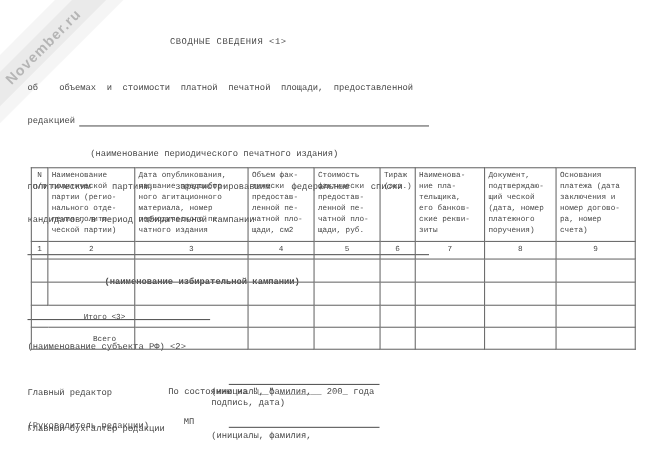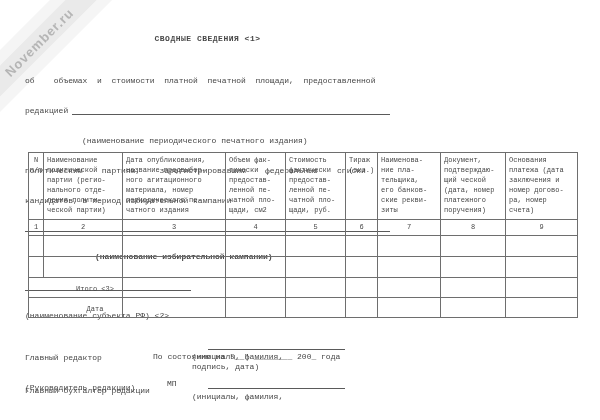--- a/index.html
+++ b/index.html
@@ -19,21 +19,21 @@
   }
   .wm-text{
     font-family:"Liberation Sans",sans-serif;font-weight:bold;font-size:13px;
     color:#b5b5b5;letter-spacing:1px;
   }
   
   .top-block{
     position:absolute;left:25px;top:14px;width:365px;
     font-size:8px;line-height:10px;white-space:pre;
   }
-  .doc-title{text-align:center;margin-bottom:12px;letter-spacing:.5px;font-weight:bold;}
+  .doc-title{text-align:center;margin-bottom:12px;letter-spacing:.5px;}
   .fill-row{display:flex;}
   .fill{flex:1;border-bottom:1px solid #5a5a5a;margin:0 0 1px 4px;}
   .cap-pub{padding-left:57px;}
   .cap-camp{padding-left:70px;font-weight:bold;}
   .rule-full{border-top:1px solid #5a5a5a;margin-top:5px;height:0;}
   .rule-short{border-top:1px solid #5a5a5a;margin-top:8px;width:166px;height:0;}
   .as-of{margin-top:11px;padding-left:128px;}
   
   .form-table{
     position:absolute;left:28px;top:152px;border-collapse:collapse;table-layout:fixed;
@@ -186,21 +186,21 @@
       <td class="tlabel" colspan="2">Итого &lt;3&gt;</td>
       <td></td>
           <td></td>
       <td></td>
           <td></td>
       <td></td>
           <td></td>
       <td></td>
     </tr>
     <tr class="total">
-      <td class="tlabel" colspan="2">Дата</td>
+      <td class="tlabel" colspan="2">Всего</td>
       <td></td>
           <td></td>
       <td></td>
           <td></td>
       <td></td>
           <td></td>
       <td></td>
     </tr>
   </tbody>
     </table>

